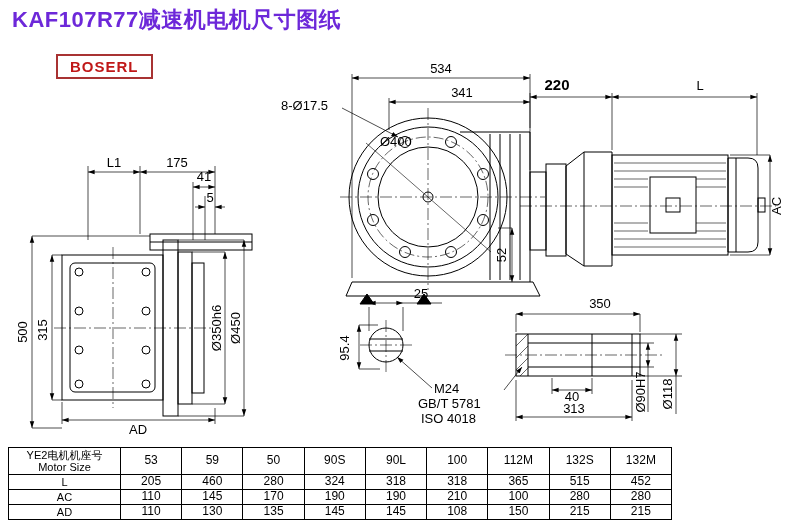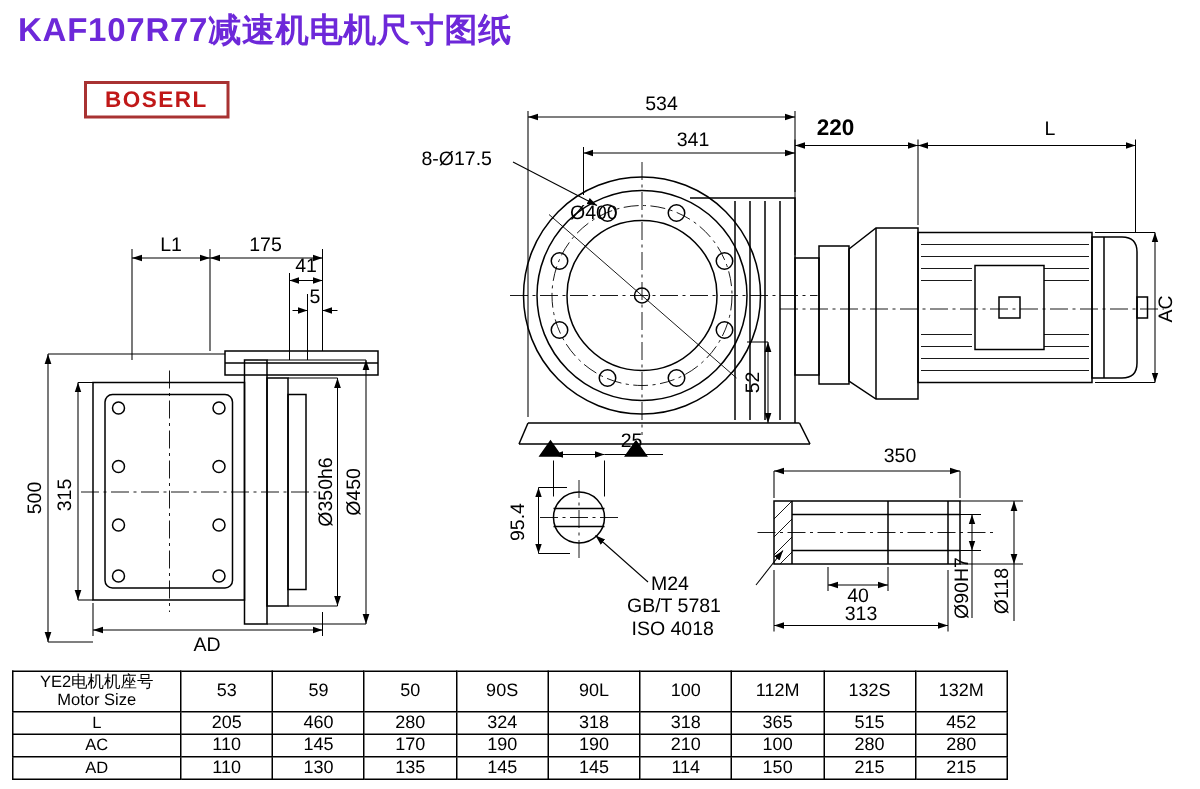--- a/index.html
+++ b/index.html
@@ -288,21 +288,21 @@
       <td>280</td>
       <td>280</td>
     </tr>
     <tr>
       <td class="first">AD</td>
       <td>110</td>
       <td>130</td>
       <td>135</td>
       <td>145</td>
       <td>145</td>
-      <td>114</td>
+      <td>108</td>
       <td>150</td>
       <td>215</td>
       <td>215</td>
     </tr>
   </tbody>
     </table>
 
 </div>
 
 </body></html>

